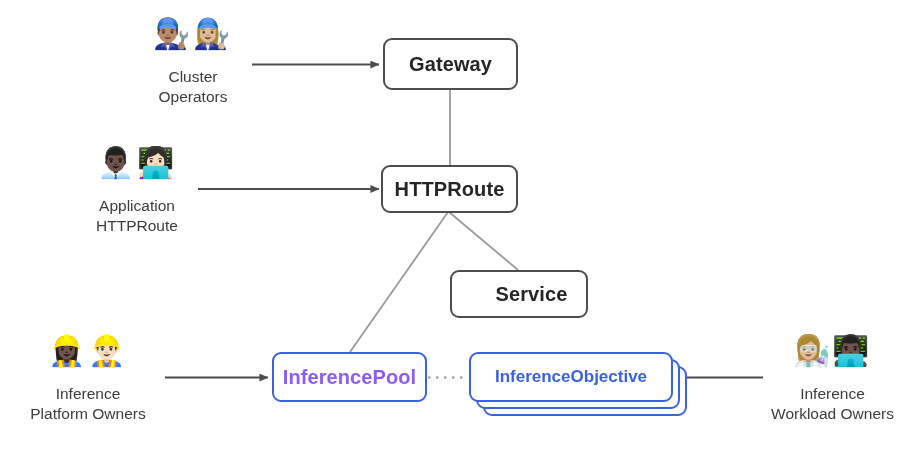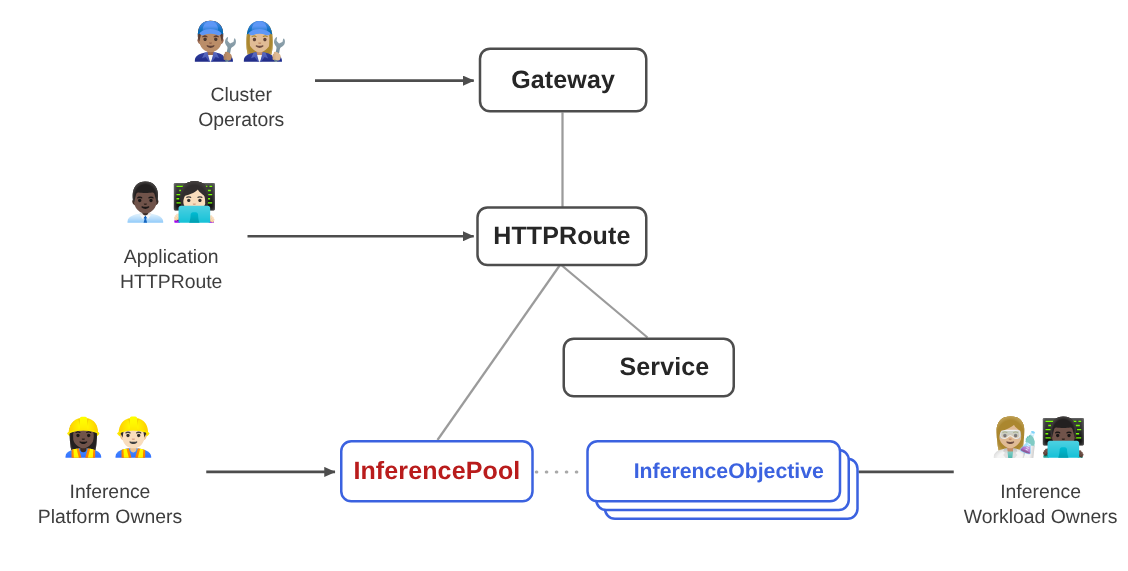--- a/index.html
+++ b/index.html
@@ -38,21 +38,21 @@
     border: 2.2px solid #4d4d4d;
     border-radius: 9px;
     color: #262626;
     font-size: 20px;
     font-weight: bold;
     letter-spacing: 0.1px;
     white-space: nowrap;
   }
   .node.blue {
     border-color: #3b62e0;
-    color: #b91c1c;
+    color: #8b5cf6;
     border-width: 2.4px;
   }
 
   
   .stack {
     position: absolute;
   }
   .stack .card {
     position: absolute;
     box-sizing: border-box;
@@ -144,21 +144,21 @@
   </div>
 
   <div class="node blue" style="left:272px; top:352px; width:155px; height:50px;">
     <span>InferencePool</span>
   </div>
 
   <div class="stack" style="left:469px; top:352px; width:218px; height:64px;">
     <div class="card l3" style="width:204px; height:50px;"></div>
     <div class="card l2" style="width:204px; height:50px;"></div>
     <div class="card l1" style="width:204px; height:50px;"></div>
-    <div class="card-label" style="width:204px; height:50px;padding-left:12px;">InferenceObjective</div>
+    <div class="card-label" style="width:204px; height:50px;">InferenceObjective</div>
   </div>
 
   <div class="actor" style="left:133px; top:18px; width:120px;">
     <div class="actor-emoji">👨🏽‍🔧👩🏼‍🔧</div>
     <div class="actor-label">Cluster
 Operators</div>
   </div>
 
   <div class="actor" style="left:73px; top:147px; width:128px;">
     <div class="actor-emoji">👨🏿‍💼👩🏻‍💻</div>

